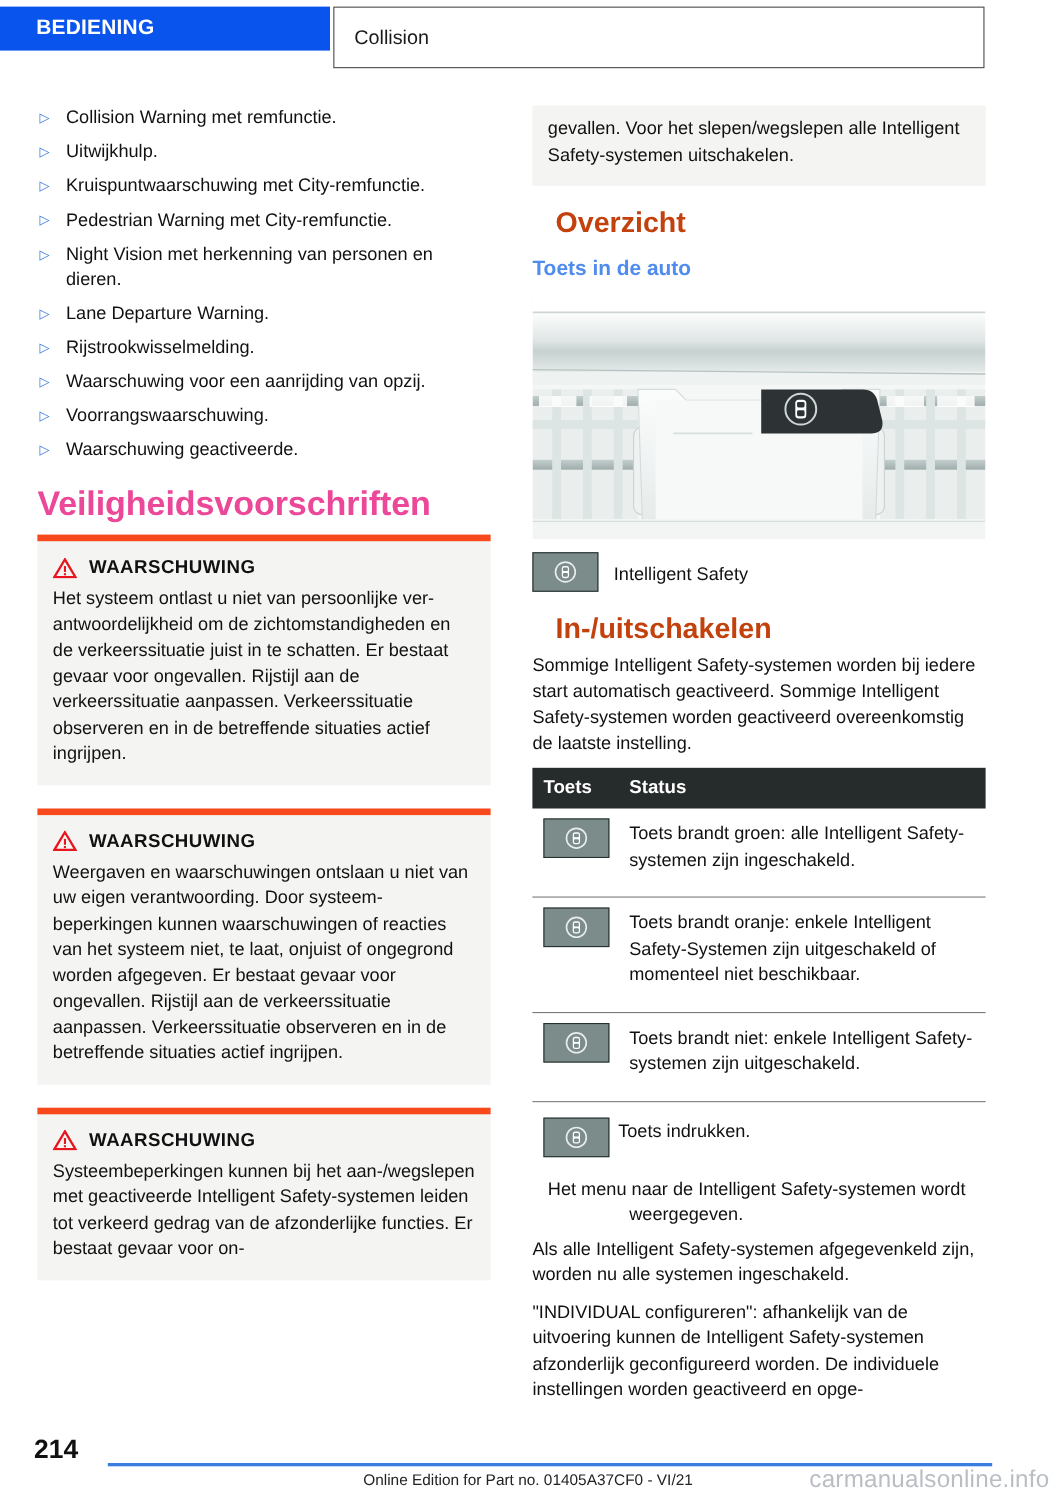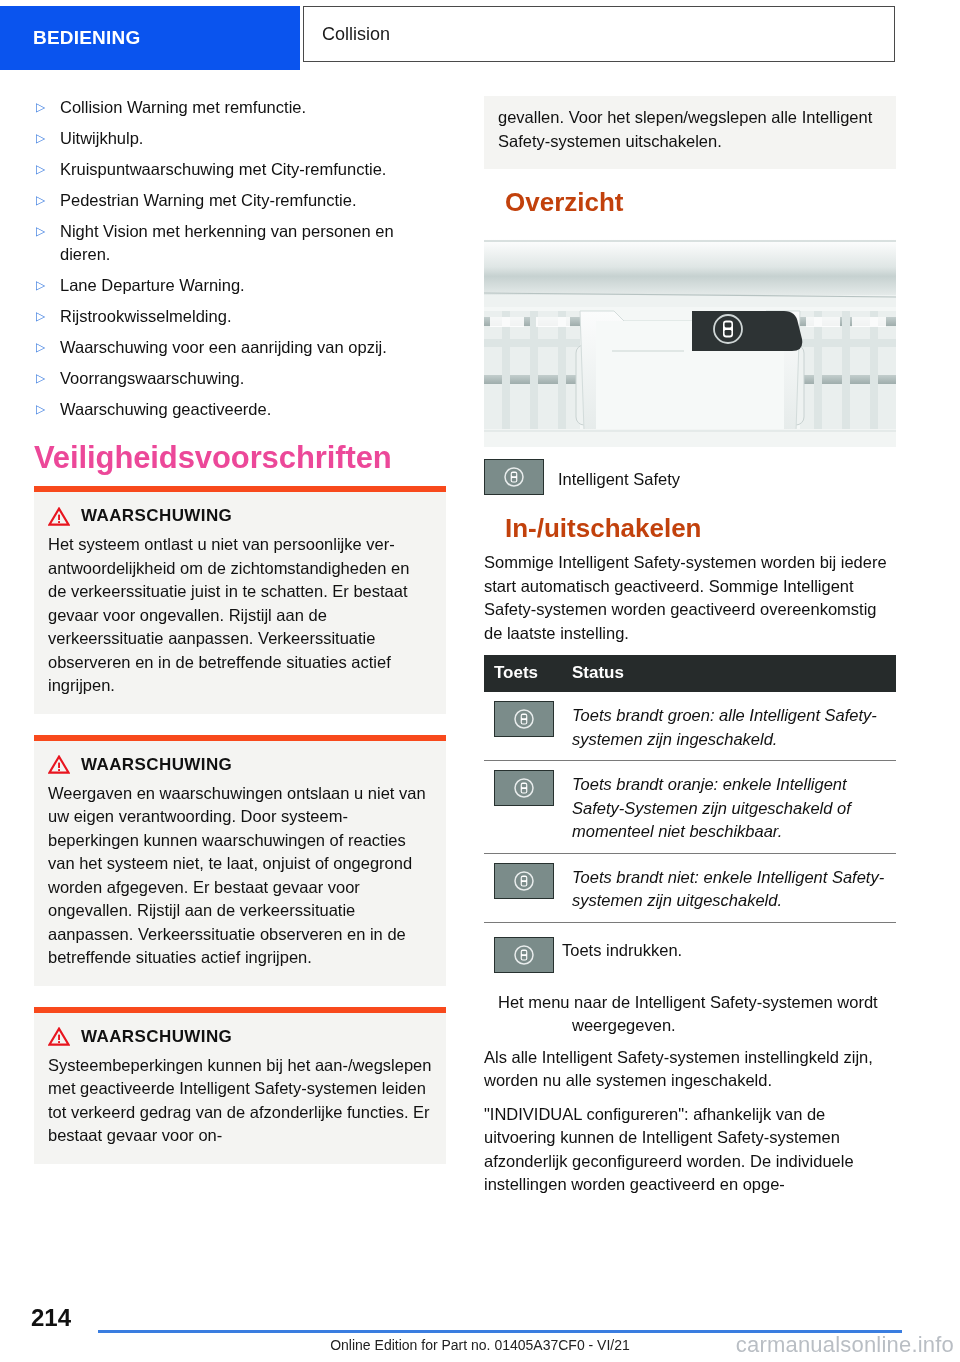--- a/index.html
+++ b/index.html
@@ -23,21 +23,21 @@
   .header {
     position: absolute;
     top: 6px;
     left: 0;
     width: 895px;
     height: 56px;
   }
   .header-chapter {
     position: absolute;
     left: 0; top: 0;
-    width: 300px; height: 64px;
+    width: 300px; height: 40px;
     background: #0a54ee;
     display: flex;
     align-items: center;
     padding-left: 33px;
   }
   .header-chapter span {
     color: #ffffff;
     font-size: 19px;
     font-weight: bold;
     letter-spacing: 0.2px;
@@ -188,22 +188,21 @@
   .tbl-head .th {
     color: #fff;
     font-size: 17px;
     font-weight: bold;
   }
   .th-toets { width: 78px; }
   .tbl-row {
     display: flex;
     align-items: flex-start;
     border-bottom: 1px solid #7a7a7a;
-    padding: 9px 0 9px 10px;
-    font-style: italic;
+    padding: 9px 0 21px 10px;
   }
   .tbl-row .cell-icon { flex: 0 0 78px; }
   .tbl-row .cell-text {
     flex: 1;
     font-size: 16.5px;
     line-height: 23.5px;
     color: #111;
     padding-top: 3px;
   }
 
@@ -364,20 +363,21 @@
   </div>
 
   <div class="col col-right">
 
     <div style="background:#f4f4f2;padding:10px 14px 16px 14px;">
       <div class="warn-body">gevallen. Voor het slepen/wegslepen alle Intelligent Safety-systemen uitschakelen.</div>
     </div>
 
     <h2 class="h-blue">Overzicht</h2>
 
+    <h2 class="h-blue-light">Toets in de auto</h2>
 
     <div class="photo-wrap">
       <svg width="412" height="222" viewBox="0 0 412 222">
         <defs>
           <linearGradient id="gTop" x1="0" y1="0" x2="0" y2="1">
             <stop offset="0%" stop-color="#ffffff"></stop>
             <stop offset="45%" stop-color="#dfe6e5"></stop>
             <stop offset="60%" stop-color="#c6d1d0"></stop>
             <stop offset="100%" stop-color="#eef2f1"></stop>
           </linearGradient>
@@ -520,21 +520,21 @@
               <rect x="10.8" y="8.9" width="4.4" height="3.3" rx="0.9" fill="#7b8c8a"></rect>
               <rect x="10.8" y="13.9" width="4.4" height="3.5" rx="0.9" fill="#7b8c8a"></rect>
             </svg>
           </div>
         </div>
         <div class="cell-text">Toets indrukken.</div>
       </div>
       <div class="step-sub">Het menu naar de Intelligent Safety-systemen wordt weergegeven.</div>
     </div>
 
-    <p class="body" style="margin-top:8px;">Als alle Intelligent Safety-systemen instelling­keld zijn, worden nu alle systemen ingeschakeld.</p>
+    <p class="body" style="margin-top:8px;">Als alle Intelligent Safety-systemen afgegeven­keld zijn, worden nu alle systemen ingeschakeld.</p>
     <p class="body">"INDIVIDUAL configureren": afhankelijk van de uitvoering kunnen de Intelligent Safety-systemen afzonderlijk geconfigureerd worden. De indivi­duele instellingen worden geactiveerd en opge-</p>
 
   </div>
 
   <div class="footer">
     <div class="page-num">214</div>
     <div class="footer-rule"></div>
     <div class="footer-text">Online Edition for Part no. 01405A37CF0 - VI/21</div>
     <div class="watermark">carmanualsonline.info</div>
   </div>

